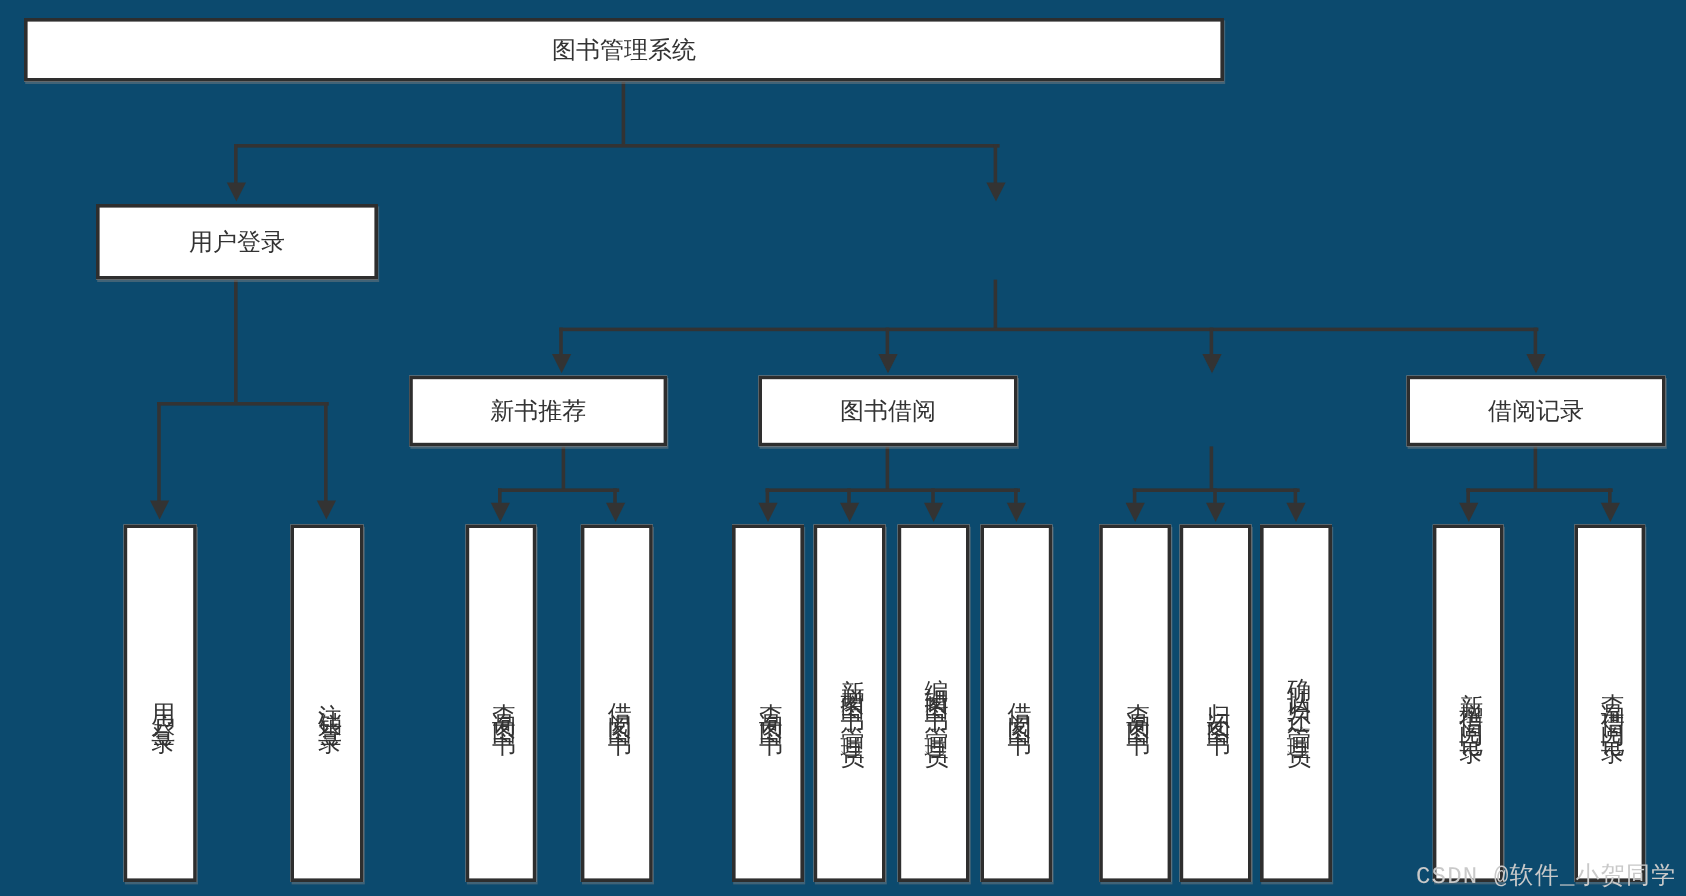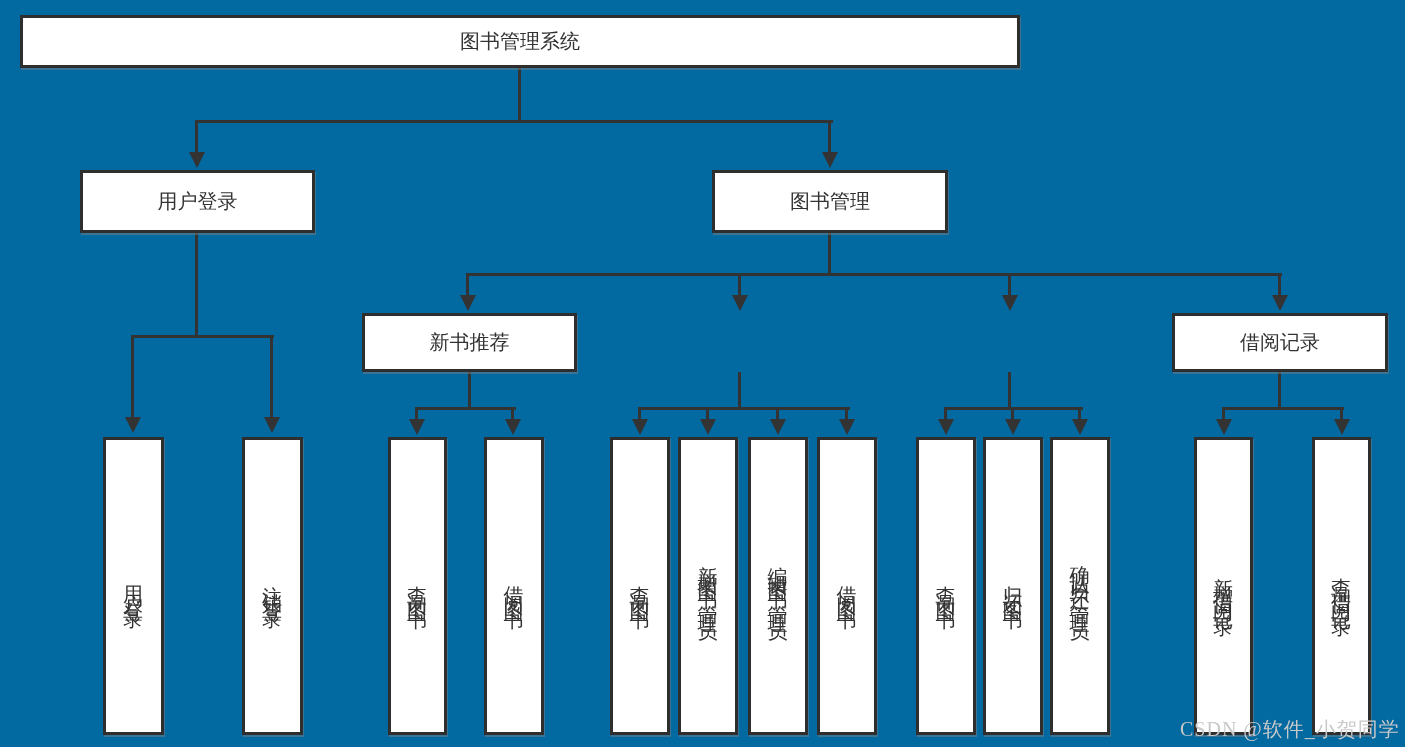--- a/index.html
+++ b/index.html
@@ -1,20 +1,20 @@
 <!DOCTYPE html>
 <html><head>
 <meta charset="utf-8">
 <style>
   html,body{margin:0;padding:0;background:#ffffff;}
   #stage{
     position:relative;
     width:1405px;height:747px;
-    background:#0369a1;
-    font-family:Liberation Serif, serif;
+    background:#0c4a6e;
+    font-family:Liberation Mono, monospace;
     color:#333333;
     overflow:hidden;
   }
   .box{
     position:absolute;
     background:#ffffff;
     border:3px solid #2e2e2e;
     box-sizing:border-box;
     display:flex;align-items:center;justify-content:center;
     font-size:20px;color:#333333;
@@ -52,28 +52,28 @@
 <div id="stage">
 
   <div class="box" style="left:20px;top:15px;width:1000px;height:53px">
     <span>图书管理系统</span>
   </div>
 
   <div class="box" style="left:80px;top:170px;width:235px;height:63px">
     <span>用户登录</span>
   </div>
 
-  <div class="box" style="left:712px;top:170px;width:236px;height:63px">
-    <span>图书管理</span>
-  </div>
 
-  <div class="box" style="left:362px;top:313px;width:215px;height:59px">
+  <div class="box" style="left:341px;top:313px;width:215px;height:59px">
     <span>新书推荐</span>
   </div>
 
+  <div class="box" style="left:632px;top:313px;width:216px;height:59px">
+    <span>图书借阅</span>
+  </div>
 
 
   <div class="box" style="left:1172px;top:313px;width:216px;height:59px">
     <span>借阅记录</span>
   </div>
 
   <div class="box leaf" style="left:103px;top:437px;width:61px;height:298px">
     <span class="vtext">用户登录</span>
   </div>
   <div class="box leaf" style="left:242px;top:437px;width:61px;height:298px">

